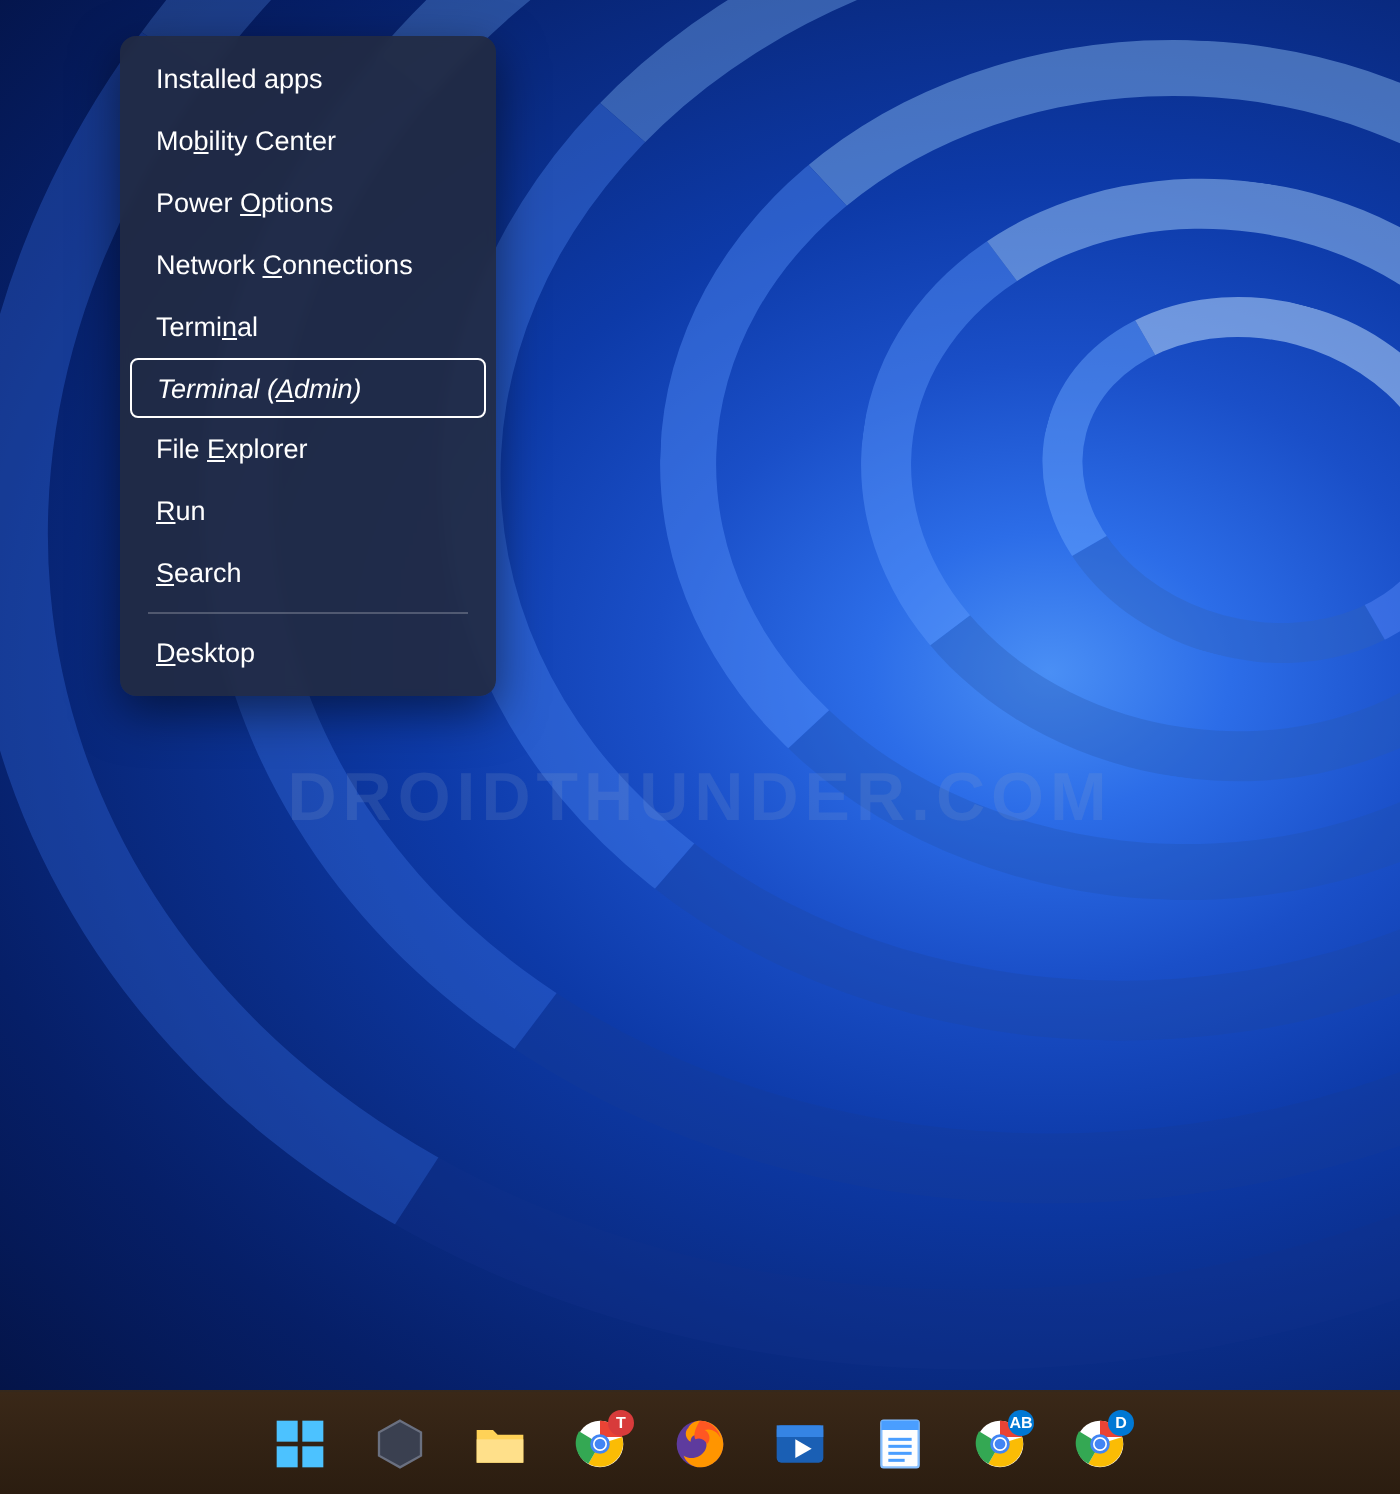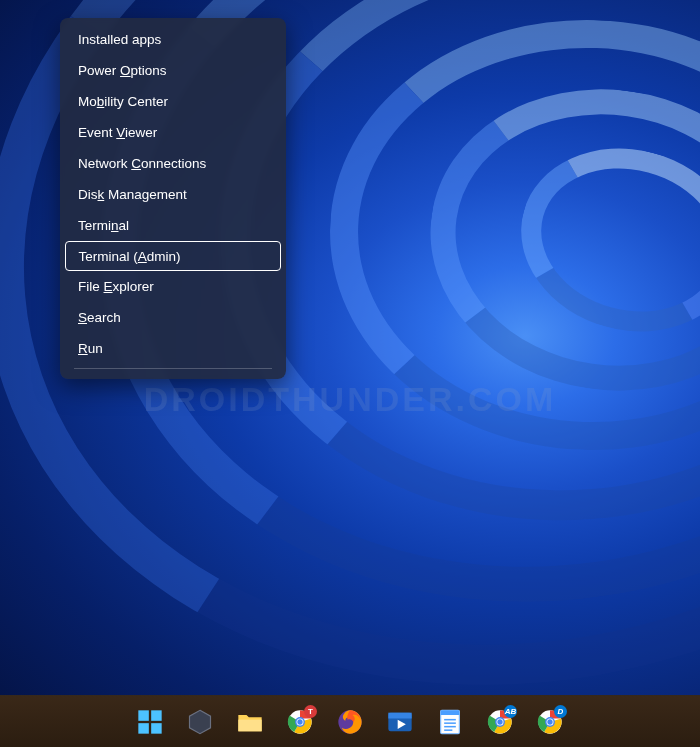--- a/index.html
+++ b/index.html
@@ -41,21 +41,21 @@
       letter-spacing: 3px;
       color: rgba(140,160,200,0.18);
       white-space: nowrap;
       pointer-events: none;
     }
 
     .context-menu {
       position: absolute;
       top: 18px;
       left: 60px;
-      width: 226px;
+      width: 188px;
       background: rgba(34, 42, 66, 0.92);
       backdrop-filter: blur(2px);
       border-radius: 8px;
       padding: 6px 4px;
       box-shadow: 0 8px 24px rgba(0,0,0,0.5);
       color: #fff;
     }
     .menu-item {
       padding: 8px 14px;
       font-size: 13.5px;
@@ -64,20 +64,21 @@
       position: relative;
       display: flex;
       align-items: center;
       justify-content: space-between;
     }
     .menu-item.selected {
       border: 1.5px solid #fff;
       border-radius: 4px;
       padding: 6.5px 12.5px;
       margin: 0 1px;
+      font-style: italic;
     }
     .menu-sep {
       height: 1px;
       background: rgba(255,255,255,0.22);
       margin: 4px 10px;
     }
     .submenu-arrow {
       font-size: 11px;
       color: #eee;
       margin-left: 8px;
@@ -115,21 +116,21 @@
       height: 13px;
       border-radius: 50%;
       font-size: 8px;
       font-weight: bold;
       color: #fff;
       display: flex;
       align-items: center;
       justify-content: center;
     }
     .badge-red { background: #d83b3b; }
-    .badge-blue { background: #0078d4; font-style: italic; }
+    .badge-blue { background: #0078d4; }
   </style>
 </head>
 <body>
 
 <div class="wallpaper">
   <div class="swirl s1"></div>
   <div class="swirl s2"></div>
   <div class="swirl s3"></div>
   <div class="swirl s4"></div>
   <div class="swirl s5"></div>
@@ -137,52 +138,49 @@
 </div>
 
 <div class="watermark">DROIDTHUNDER.COM</div>
 
 <div class="context-menu">
   <div id="menu-main">
       <div class="menu-item">
         <span>Installed apps</span>
       </div>
       <div class="menu-item">
+        <span><span>Mo<span class="mnemonic">b</span>ility Center</span></span>
+      </div>
+      <div class="menu-item">
         <span><span>Power <span class="mnemonic">O</span>ptions</span></span>
       </div>
       <div class="menu-item">
-        <span><span>Mo<span class="mnemonic">b</span>ility Center</span></span>
-      </div>
-      <div class="menu-item">
-        <span><span>Event <span class="mnemonic">V</span>iewer</span></span>
-      </div>
-      <div class="menu-item">
         <span><span>Network <span class="mnemonic">C</span>onnections</span></span>
-      </div>
-      <div class="menu-item">
-        <span><span>Dis<span class="mnemonic">k</span> Management</span></span>
       </div>
       <div class="menu-item">
         <span><span>Termi<span class="mnemonic">n</span>al</span></span>
       </div>
       <div class="menu-item selected">
         <span><span>Terminal (<span class="mnemonic">A</span>dmin)</span></span>
       </div>
       <div class="menu-item">
         <span><span>File <span class="mnemonic">E</span>xplorer</span></span>
       </div>
       <div class="menu-item">
+        <span><span><span class="mnemonic">R</span>un</span></span>
+      </div>
+      <div class="menu-item">
         <span><span><span class="mnemonic">S</span>earch</span></span>
-      </div>
-      <div class="menu-item">
-        <span><span><span class="mnemonic">R</span>un</span></span>
       </div>
     </div>
   <div class="menu-sep"></div>
   <div id="menu-footer">
+      <div class="menu-item">
+        <span><span><span class="mnemonic">D</span>esktop</span></span>
+      </div>
     </div>
 </div>
 
 <div class="taskbar">
   <div id="taskbar-icons" style="display: flex; gap: 10px;">
       <div class="taskbar-icon">
         <svg viewBox="0 0 24 24">
           <rect x="2" y="2" width="9" height="9" fill="#4cc2ff"></rect>
           <rect x="13" y="2" width="9" height="9" fill="#4cc2ff"></rect>
           <rect x="2" y="13" width="9" height="9" fill="#4cc2ff"></rect>

